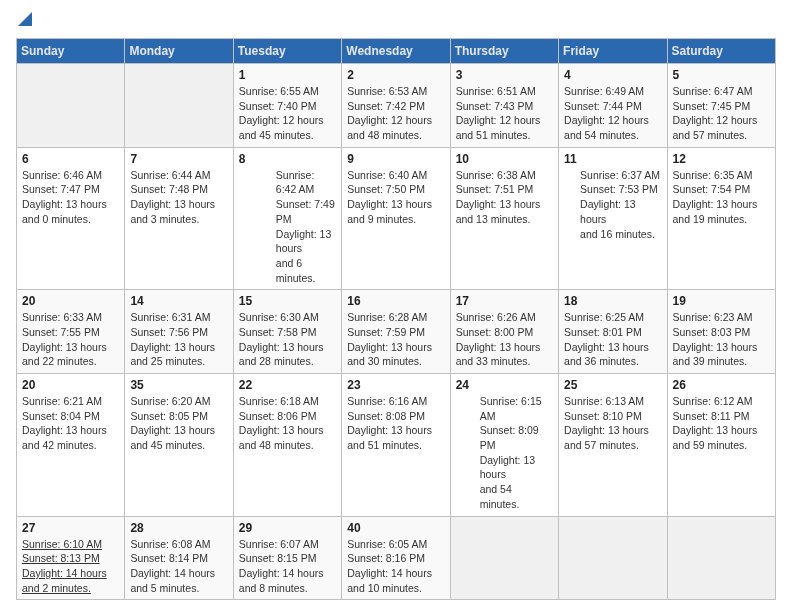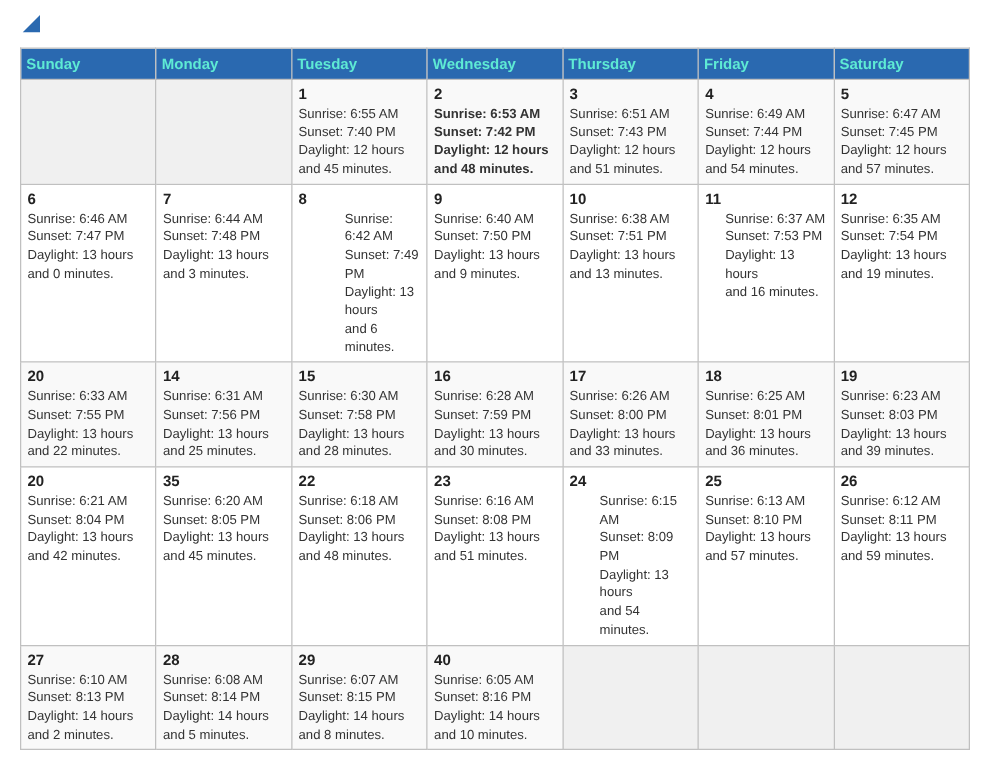--- a/index.html
+++ b/index.html
@@ -47,21 +47,21 @@
       font-size: 15px;
       color: #555;
     }
     .calendar {
       width: 100%;
       border-collapse: collapse;
       font-size: 11px;
     }
     .calendar thead tr th {
       background: #2a69b0;
-      color: #5eead4;
+      color: #e5e5e5;
       padding: 5px 4px;
       text-align: left;
       font-size: 12px;
       border: 1px solid #c0c0c0;
     }
     .calendar tbody tr td {
       border: 1px solid #c0c0c0;
       vertical-align: top;
       padding: 4px 5px;
       width: calc(100% / 7);
@@ -123,21 +123,21 @@
         <td class="empty"></td>
         <td>
           <div class="day-number">1</div>
           <div class="day-info" style="white-space: pre-line;">Sunrise: 6:55 AM
 Sunset: 7:40 PM
 Daylight: 12 hours
 and 45 minutes.</div>
         </td>
         <td>
           <div class="day-number">2</div>
-          <div class="day-info" style="white-space: pre-line; font-weight: bold;">Sunrise: 6:53 AM
+          <div class="day-info" style="white-space: pre-line;">Sunrise: 6:53 AM
 Sunset: 7:42 PM
 Daylight: 12 hours
 and 48 minutes.</div>
         </td>
         <td>
           <div class="day-number">3</div>
           <div class="day-info" style="white-space: pre-line;">Sunrise: 6:51 AM
 Sunset: 7:43 PM
 Daylight: 12 hours
 and 51 minutes.</div>
@@ -306,21 +306,21 @@
           <div class="day-number">26</div>
           <div class="day-info" style="white-space: pre-line;">Sunrise: 6:12 AM
 Sunset: 8:11 PM
 Daylight: 13 hours
 and 59 minutes.</div>
         </td>
       </tr>
       <tr>
         <td>
           <div class="day-number">27</div>
-          <div class="day-info" style="white-space: pre-line;">Sunrise: 6:10 AM
+          <div class="day-info" style="white-space: pre-line; text-decoration: underline;">Sunrise: 6:10 AM
 Sunset: 8:13 PM
 Daylight: 14 hours
 and 2 minutes.</div>
         </td>
         <td>
           <div class="day-number">28</div>
           <div class="day-info" style="white-space: pre-line;">Sunrise: 6:08 AM
 Sunset: 8:14 PM
 Daylight: 14 hours
 and 5 minutes.</div>

